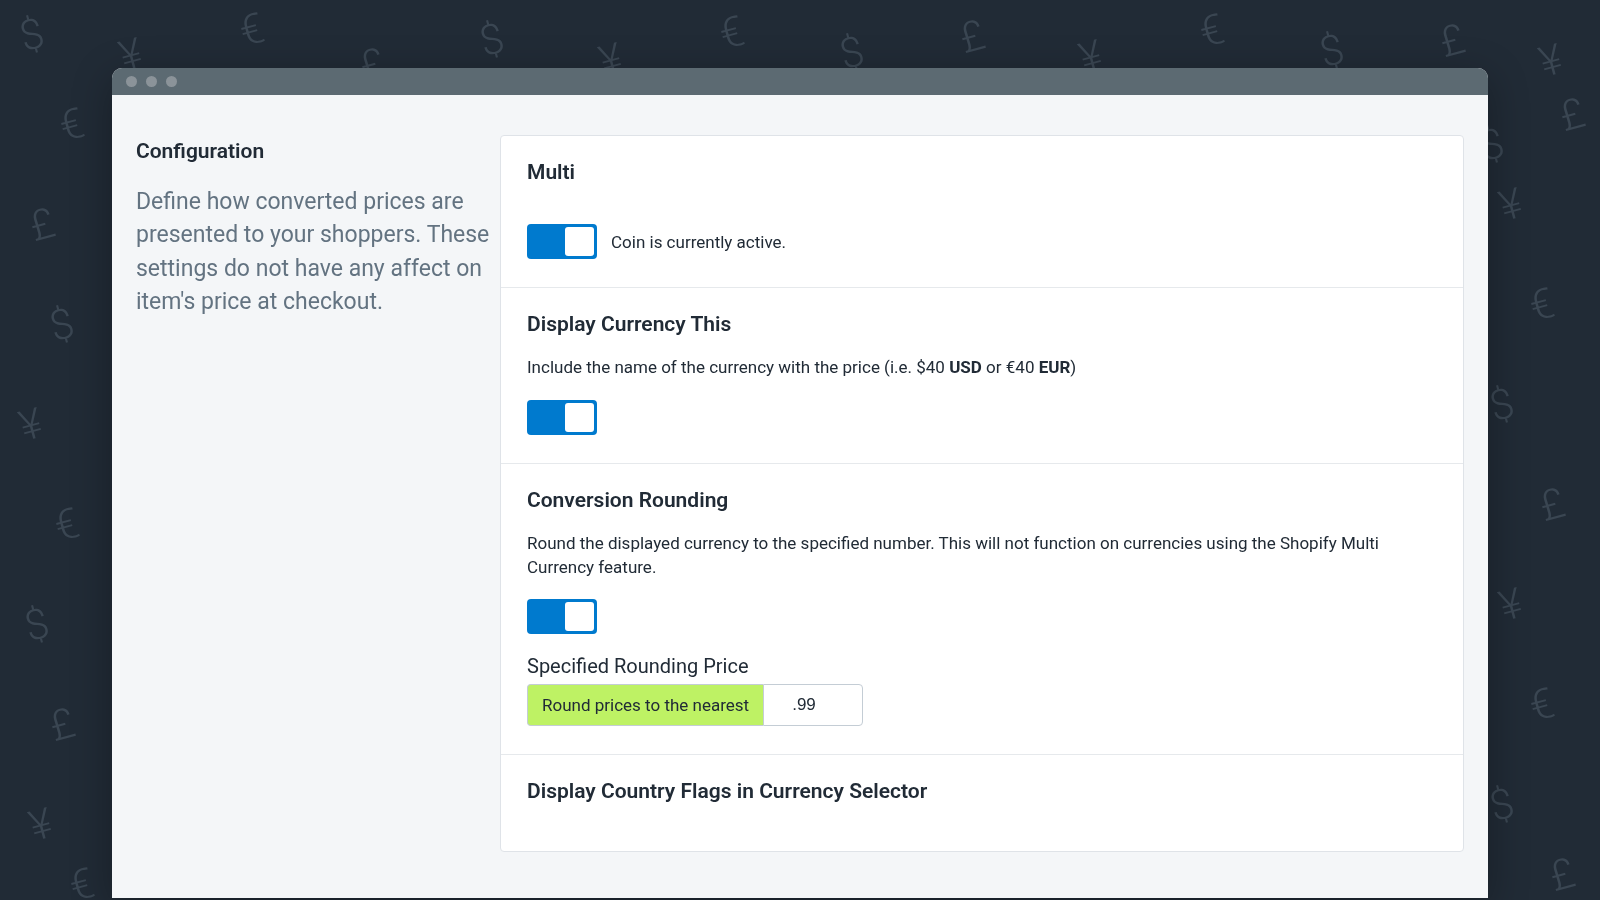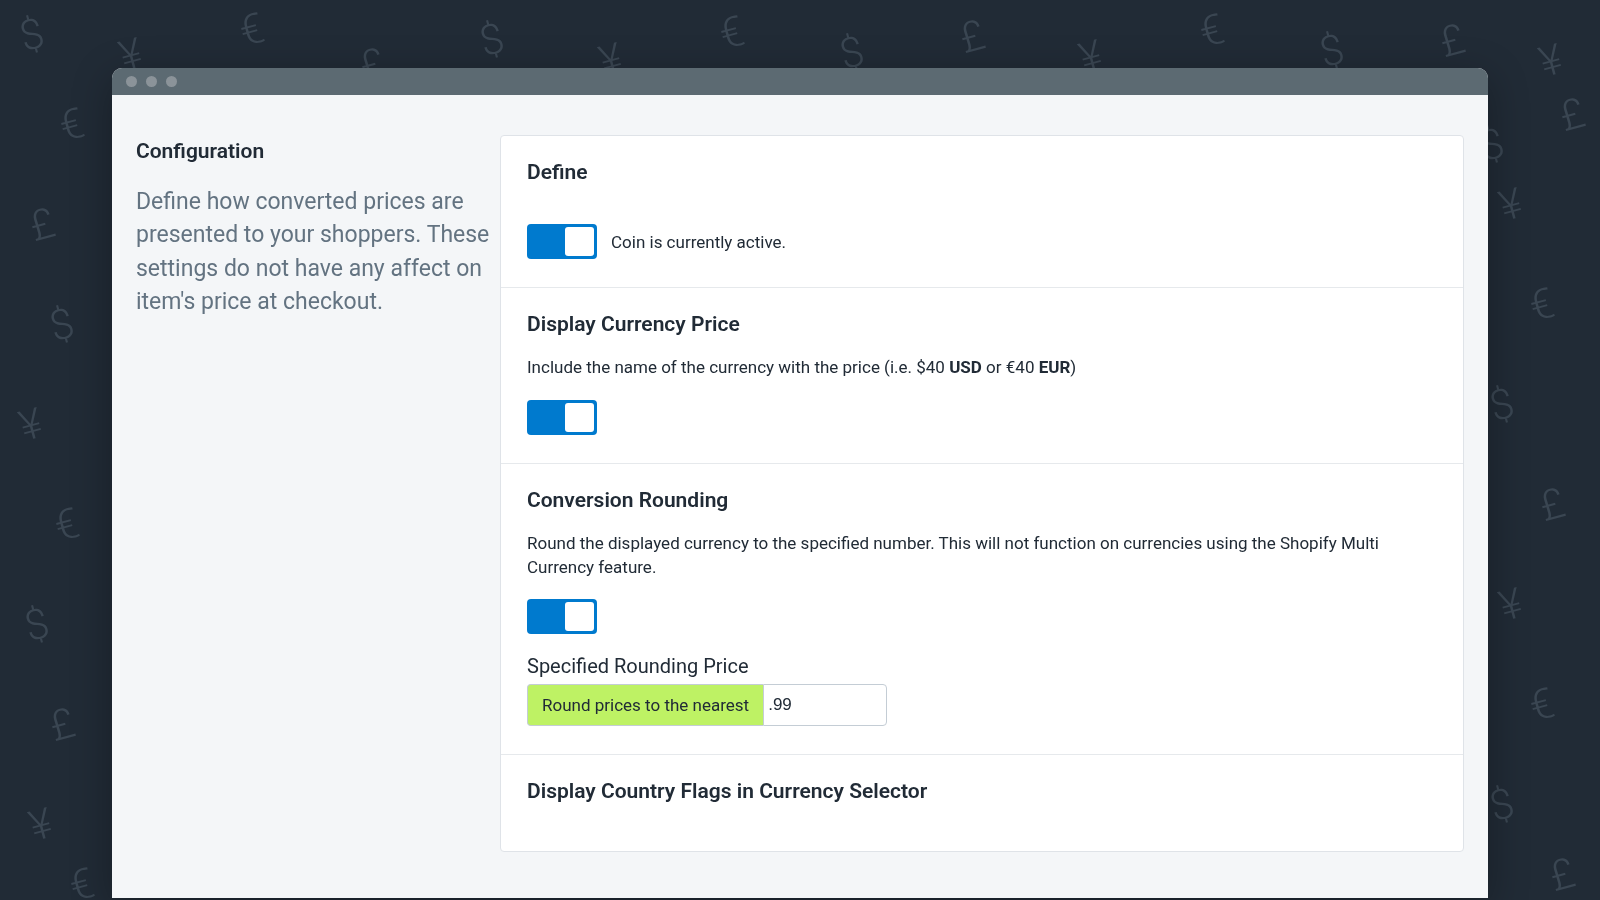--- a/index.html
+++ b/index.html
@@ -136,24 +136,24 @@
   border-right: none;
   border-radius: 4px 0 0 4px;
   padding: 10px 14px;
   font-size: 17px;
   color: #212b36;
   background: #bef264;
 }
 .input-text {
   border: 1px solid #c4cdd5;
   border-radius: 0 4px 4px 0;
-  padding: 10px 4px;
-  font-size: 17px;
-  color: #212b36;
-  width: 124px;
+  padding: 10px 28px;
+  font-size: 17px;
+  color: #212b36;
+  width: 100px;
   background: #fff;
 }
 </style>
 </head>
 <body>
 
 <div class="bg-pattern">
   <span class="sym" style="top:10px;left:20px">$</span>
     <span class="sym" style="top:30px;left:120px">¥</span>
     <span class="sym" style="top:5px;left:240px">€</span>
@@ -197,31 +197,31 @@
   </div>
   <div class="content">
     <aside class="sidebar">
       <h2>Configuration</h2>
       <p>Define how converted prices are presented to your shoppers. These settings do not have any affect on item's price at checkout.</p>
     </aside>
     <main class="main">
       <div class="card">
 
         <section class="panel">
-          <h3>Define</h3>
+          <h3>Multi</h3>
           <div class="toggle-row">
             <div class="toggle">
                 <div class="knob"></div>
               </div>
             <span class="toggle-label">Coin is currently active.</span>
           </div>
         </section>
 
         <section class="panel">
-          <h3>Display Currency Price</h3>
+          <h3>Display Currency This</h3>
           <p class="desc">
             <span>Include the name of the currency with the price (i.e. $40 </span><strong>USD</strong><span> or €40 </span><strong>EUR</strong><span>)</span>
           </p>
           <div class="toggle">
               <div class="knob"></div>
             </div>
         </section>
 
         <section class="panel">
           <h3>Conversion Rounding</h3>

